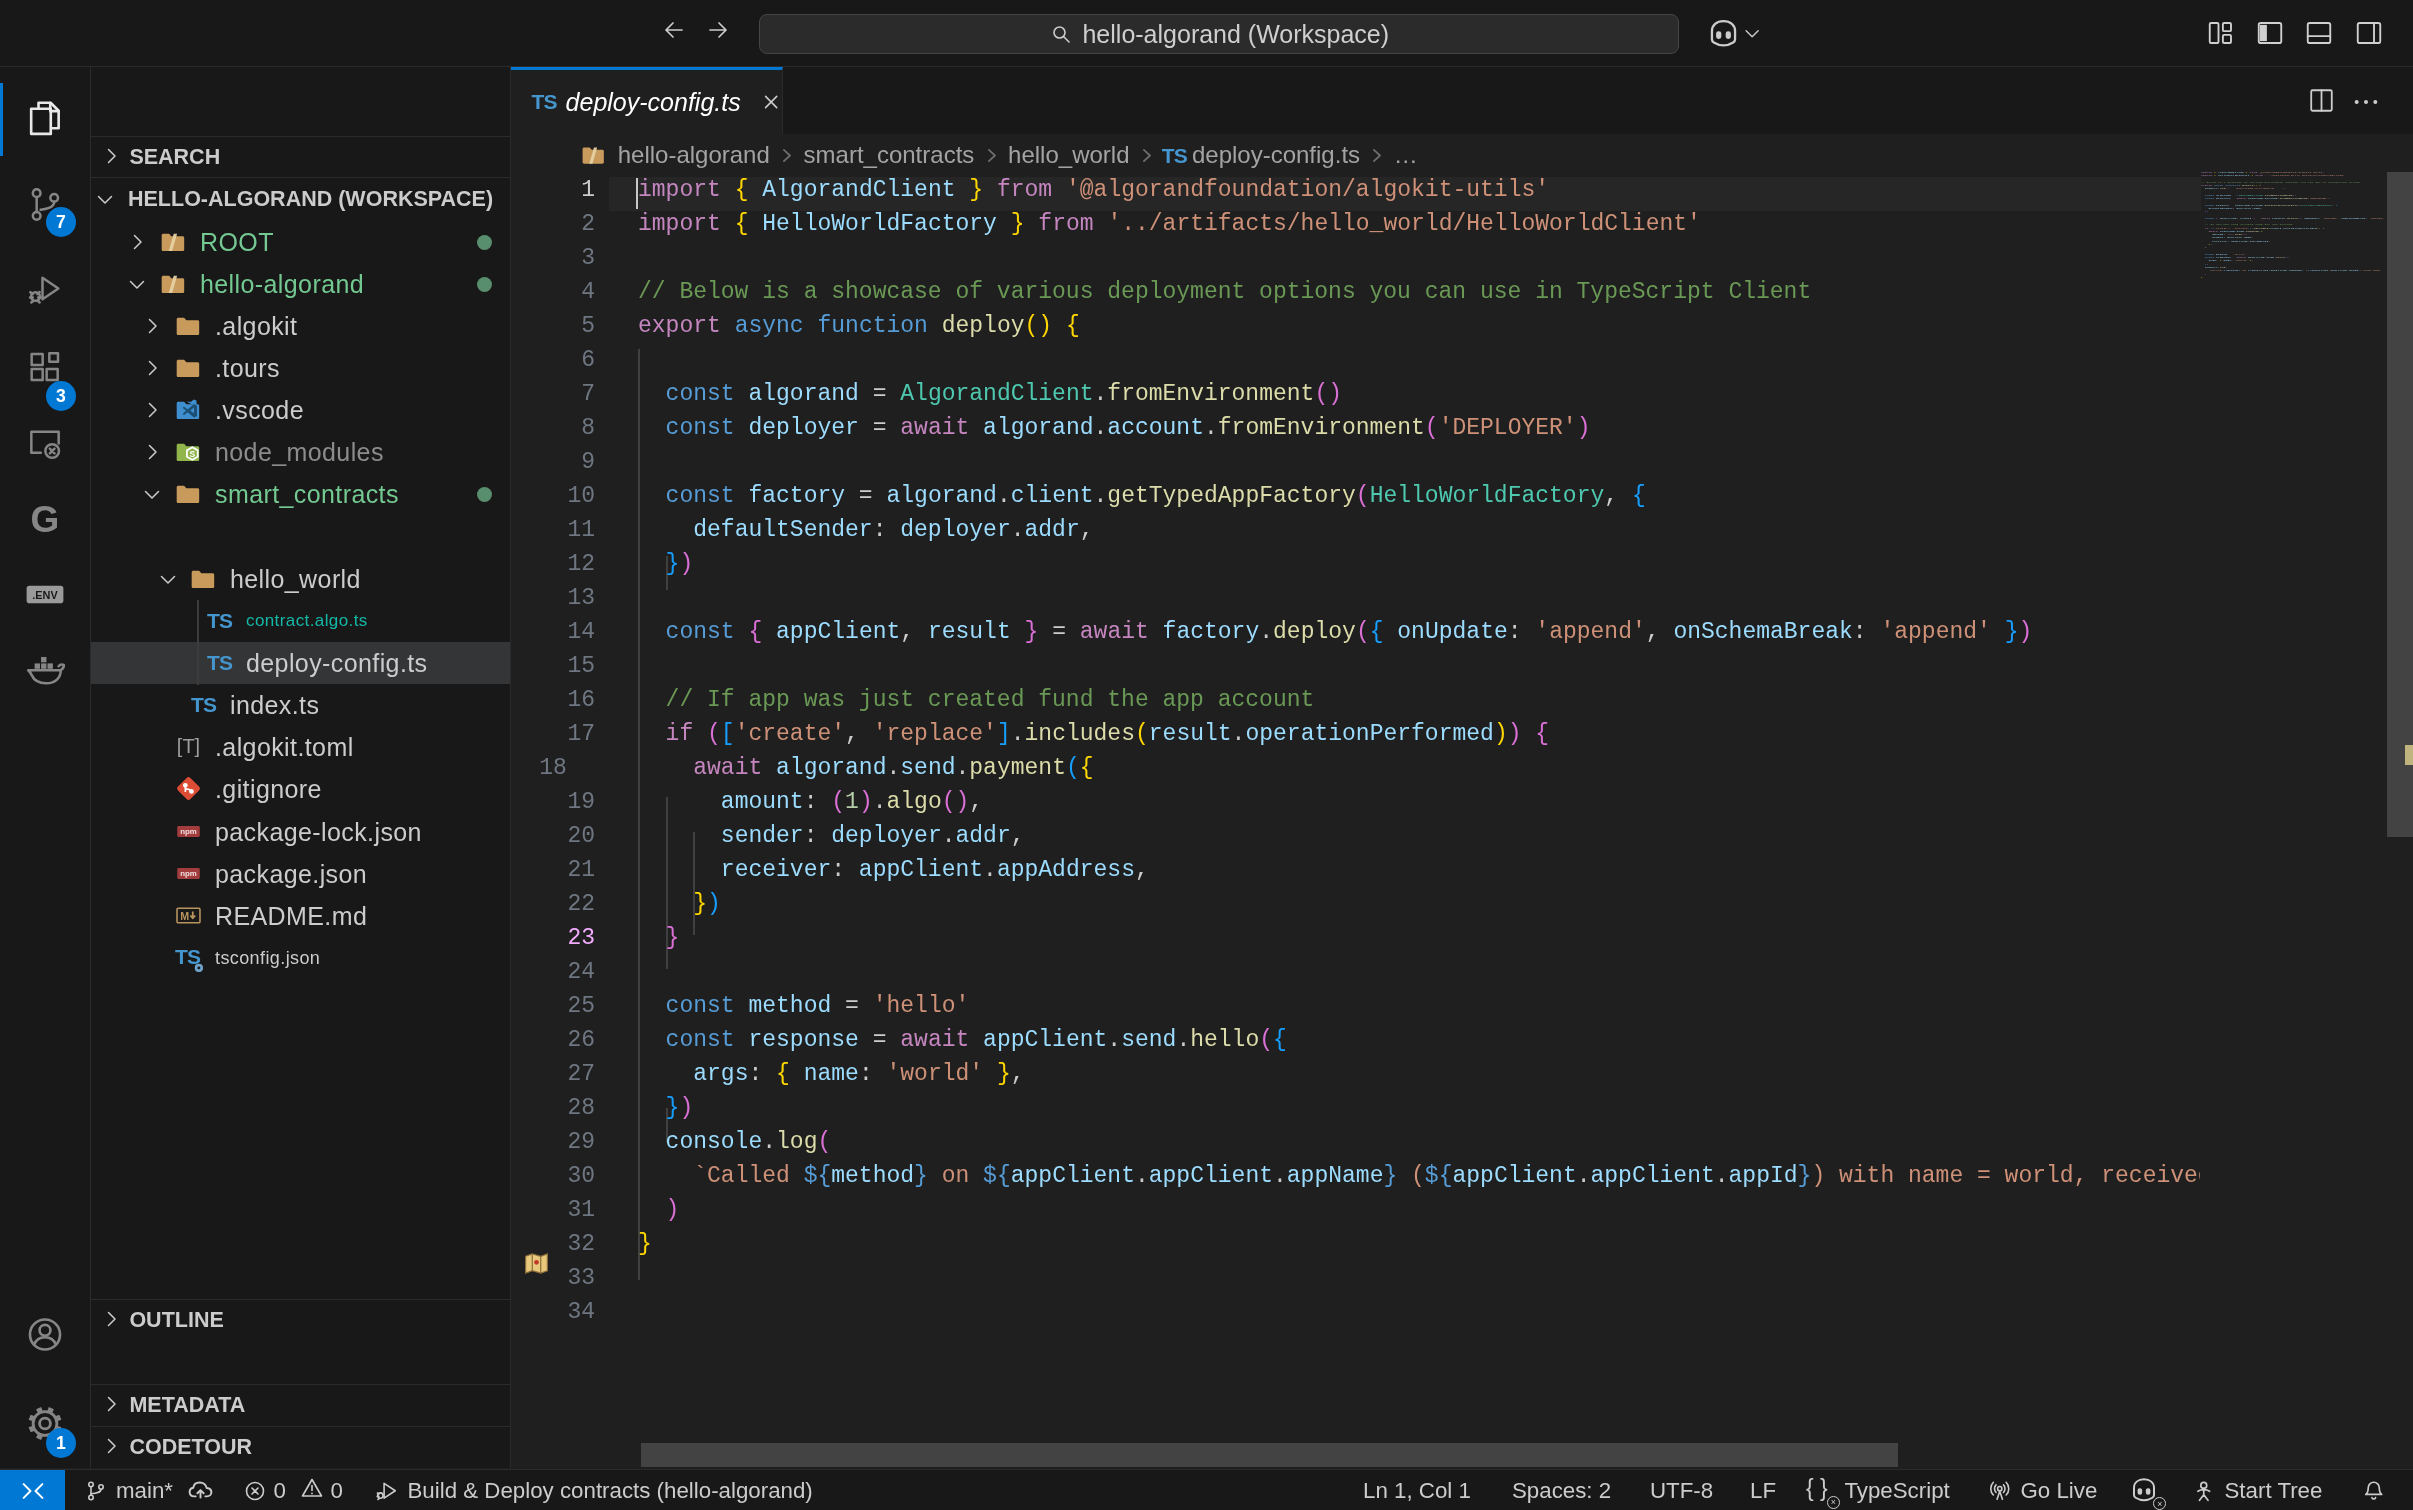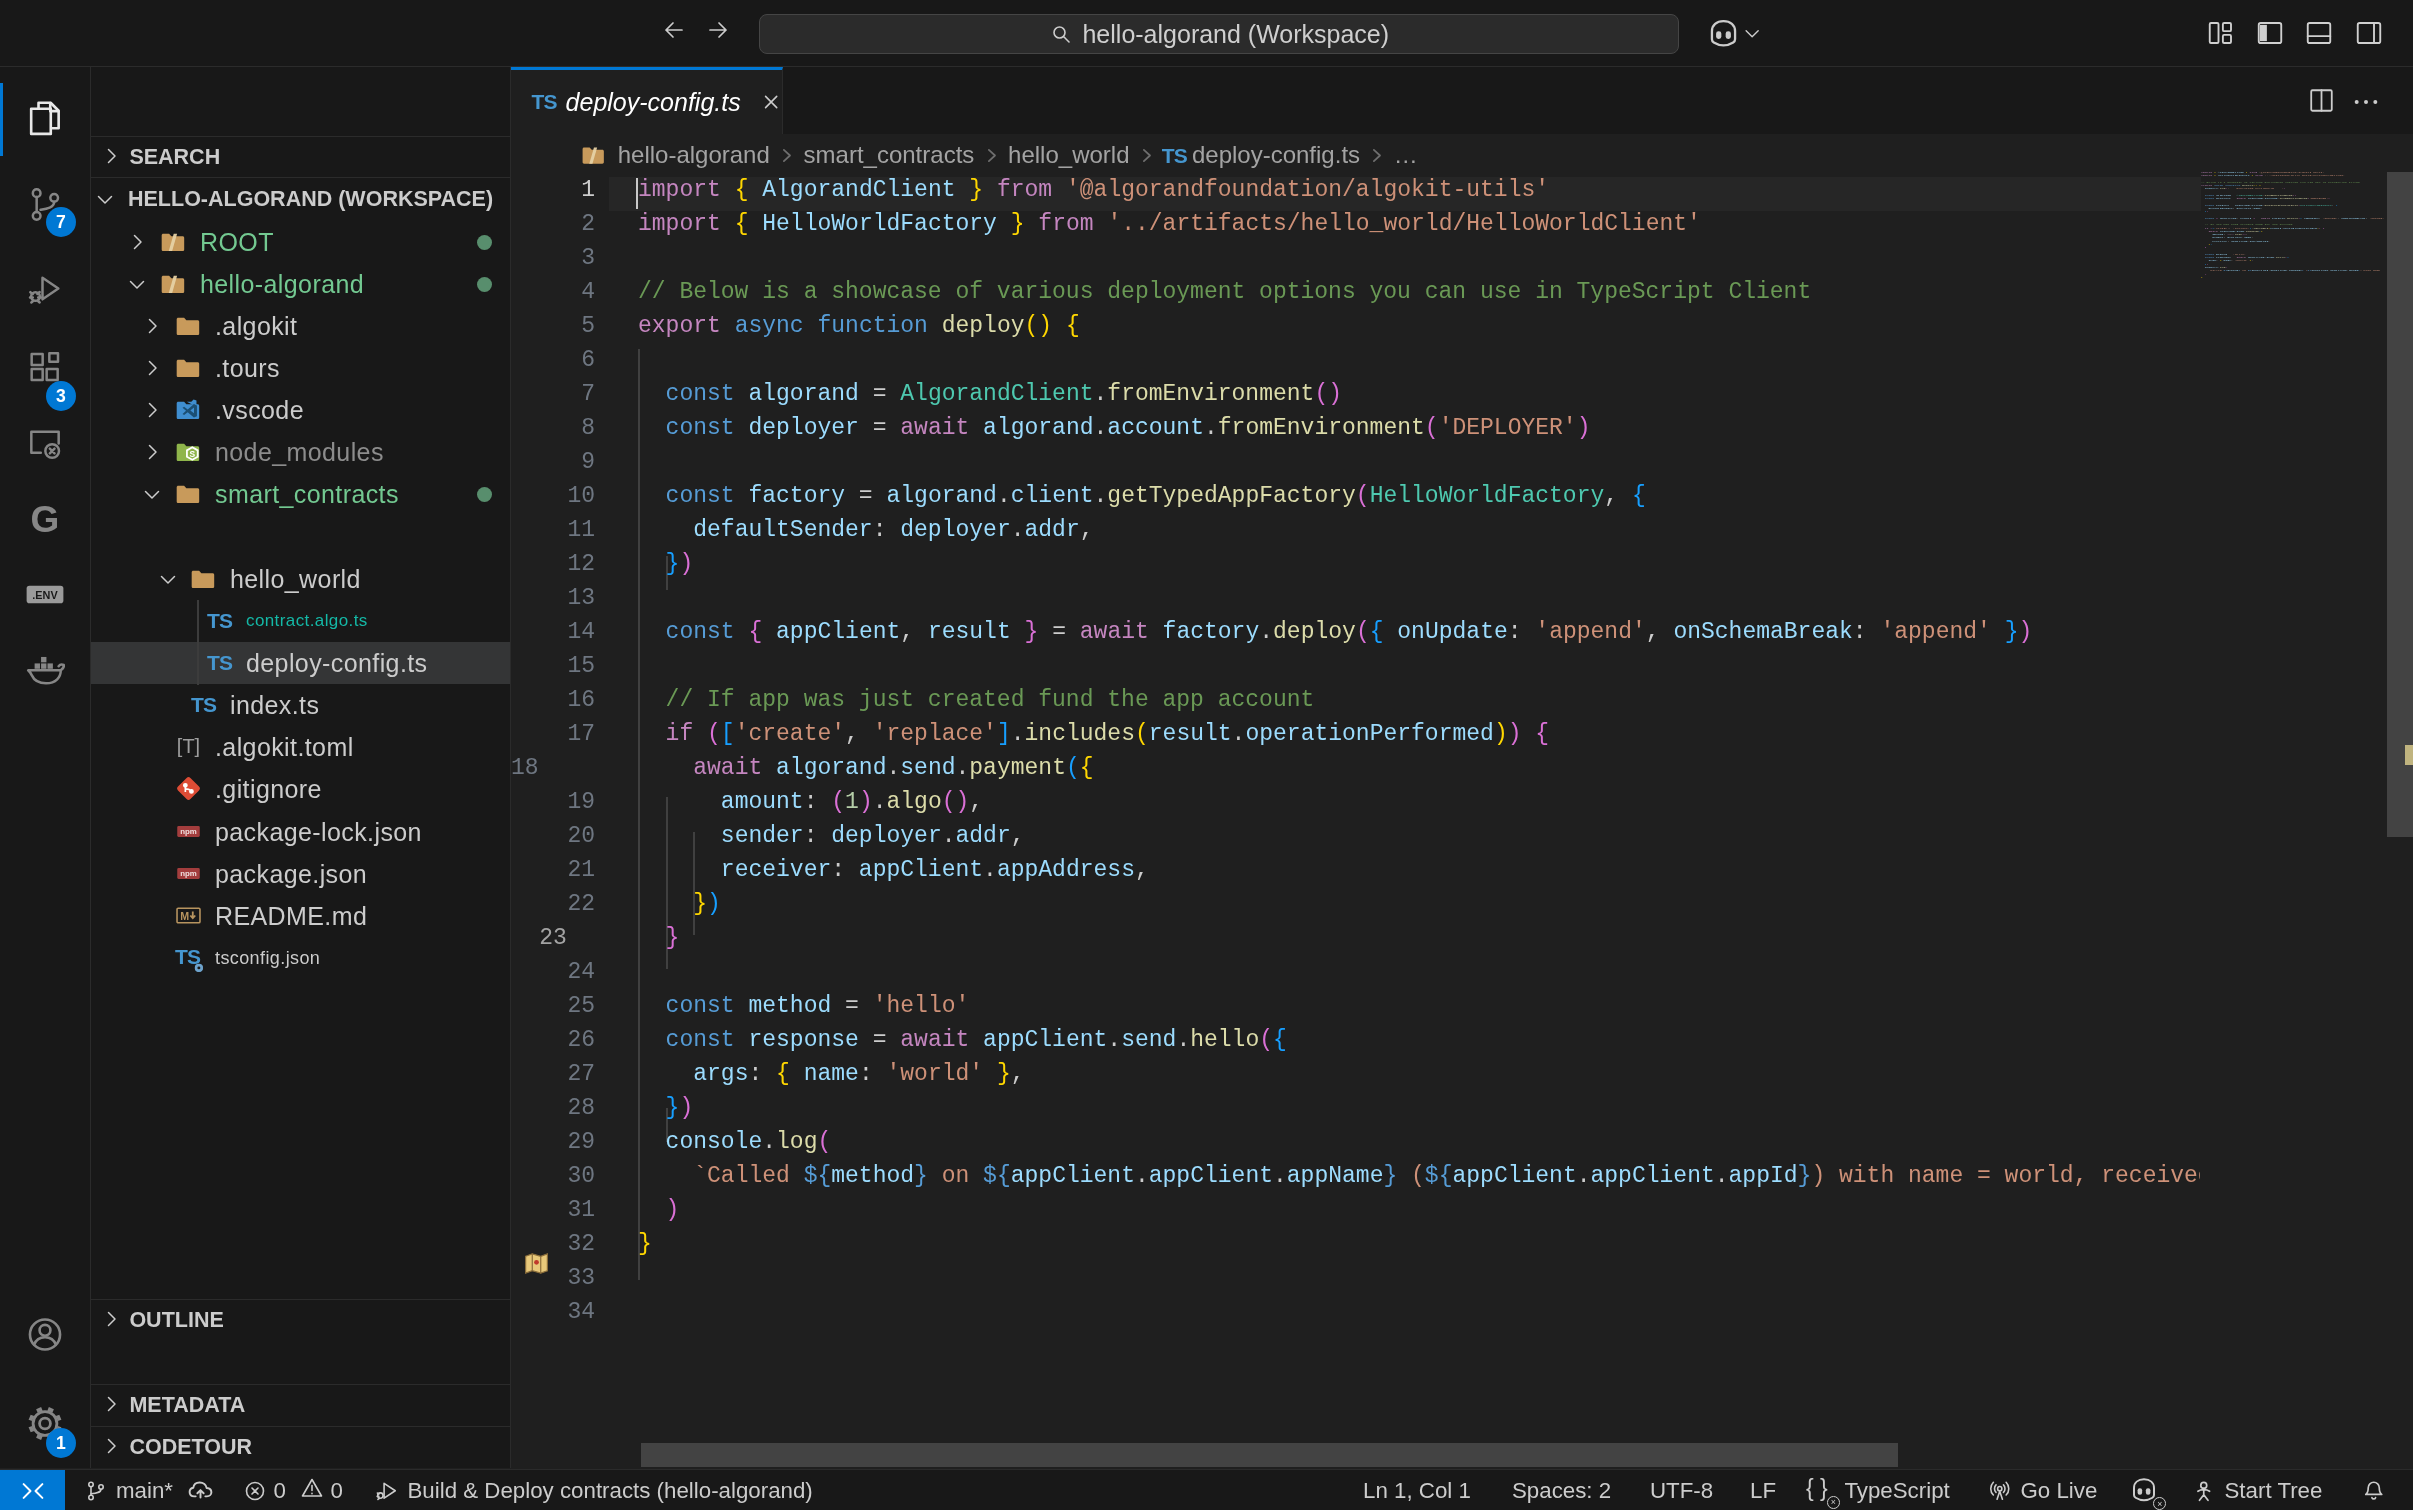--- a/index.html
+++ b/index.html
@@ -436,26 +436,26 @@
       <div class="codeline" style="color:#6e7681;text-align:right">8</div>
       <div class="codeline" style="color:#6e7681;text-align:right">9</div>
       <div class="codeline" style="color:#6e7681;text-align:right">10</div>
       <div class="codeline" style="color:#6e7681;text-align:right">11</div>
       <div class="codeline" style="color:#6e7681;text-align:right">12</div>
       <div class="codeline" style="color:#6e7681;text-align:right">13</div>
       <div class="codeline" style="color:#6e7681;text-align:right">14</div>
       <div class="codeline" style="color:#6e7681;text-align:right">15</div>
       <div class="codeline" style="color:#6e7681;text-align:right">16</div>
       <div class="codeline" style="color:#6e7681;text-align:right">17</div>
-      <div class="codeline" style="color:#6e7681;text-align:left">18</div>
+      <div class="codeline" style="color:#6e7681;text-align:center">18</div>
       <div class="codeline" style="color:#6e7681;text-align:right">19</div>
       <div class="codeline" style="color:#6e7681;text-align:right">20</div>
       <div class="codeline" style="color:#6e7681;text-align:right">21</div>
       <div class="codeline" style="color:#6e7681;text-align:right">22</div>
-      <div class="codeline" style="color:#a3a3a3;text-align:center">23</div>
+      <div class="codeline" style="color:#f0abfc;text-align:right">23</div>
       <div class="codeline" style="color:#6e7681;text-align:right">24</div>
       <div class="codeline" style="color:#6e7681;text-align:right">25</div>
       <div class="codeline" style="color:#6e7681;text-align:right">26</div>
       <div class="codeline" style="color:#6e7681;text-align:right">27</div>
       <div class="codeline" style="color:#6e7681;text-align:right">28</div>
       <div class="codeline" style="color:#6e7681;text-align:right">29</div>
       <div class="codeline" style="color:#6e7681;text-align:right">30</div>
       <div class="codeline" style="color:#6e7681;text-align:right">31</div>
       <div class="codeline" style="color:#6e7681;text-align:right">32</div>
       <div class="codeline" style="color:#6e7681;text-align:right">33</div>

